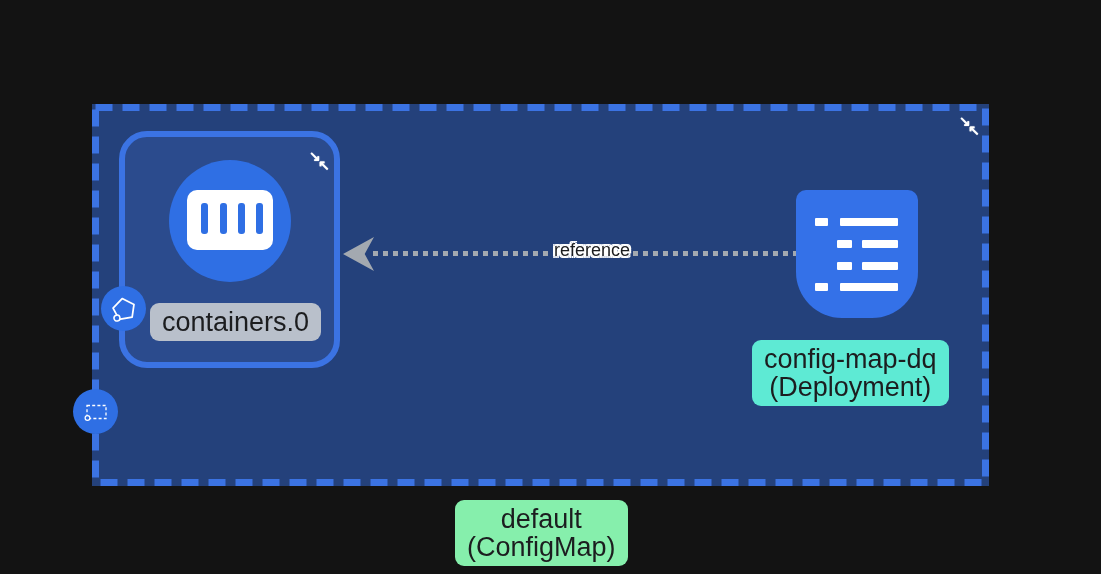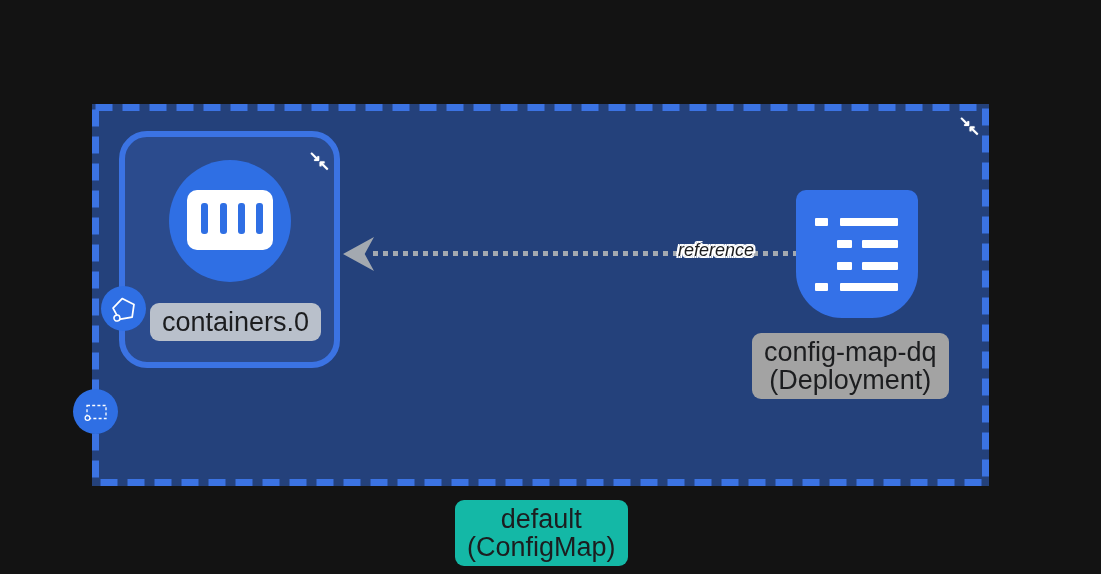--- a/index.html
+++ b/index.html
@@ -78,24 +78,24 @@
     color: #1c1d1f;
     border-radius: 9px;
     text-align: center;
     font-size: 27px;
     line-height: 28px;
     padding: 5px 12px;
     white-space: nowrap;
   }
   .container-pill { left: 25px; top: 166px; background: #b9c0cb; }
   .deployment-pill { left: 36px; top: 282px; background: #b0b6bf; }
-  .configmap-pill { left: 660px; top: 229px; background: #a3a3a3; }
+  .configmap-pill { left: 660px; top: 236px; background: #5eead4; }
   .namespace-pill {
     left: 455px; top: 500px;
-    background: #14b8a6;
+    background: #86efac;
     position: absolute;
   }
 
   
   .badge {
     position: absolute;
     width: 45px; height: 45px;
     border-radius: 50%;
     background: #2f6fe4;
     display: flex; align-items: center; justify-content: center;
@@ -130,29 +130,28 @@
   }
   .edge-arrowhead {
     position: absolute;
     left: 251px; top: 133px;
     width: 31px; height: 34px;
     background: #a3a9b0;
     clip-path: polygon(0 50%, 100% 0, 70% 50%, 100% 100%);
   }
   .edge-label {
     position: absolute;
-    left: 478px; top: 136px;
+    left: 462px; top: 136px;
     width: 184px;
-    text-align: right;
+    text-align: left;
     font-size: 18px;
     color: #1c1d1f;
     text-shadow:
       -2px -2px 0 #fff, 2px -2px 0 #fff, -2px 2px 0 #fff, 2px 2px 0 #fff,
       -2px 0 0 #fff, 2px 0 0 #fff, 0 -2px 0 #fff, 0 2px 0 #fff;
-    font-style: italic;
   }
 </style>
 </head>
 <body>
 
 <div class="canvas">
 
   <div class="namespace-node">
 
     <svg class="namespace-border" width="897" height="382" viewBox="0 0 897 382">

